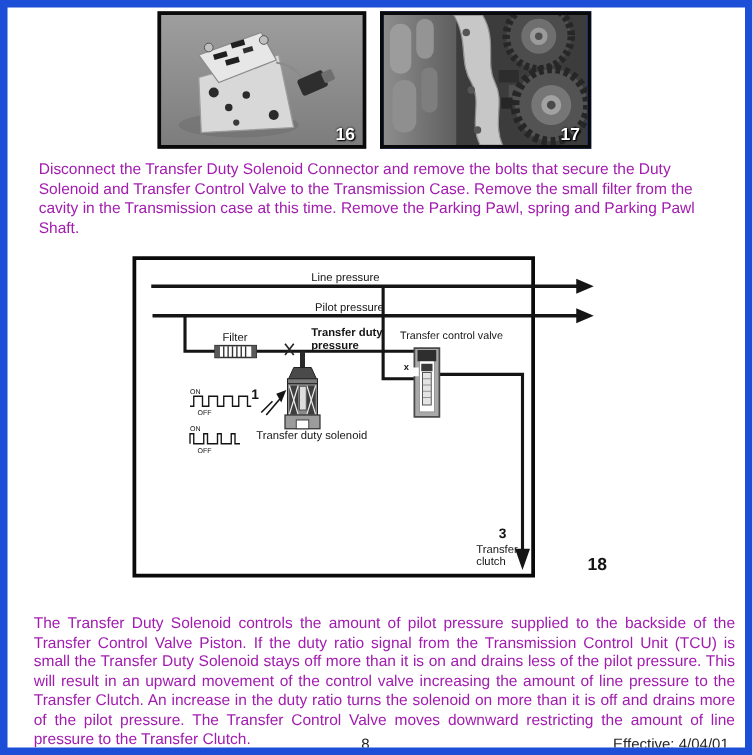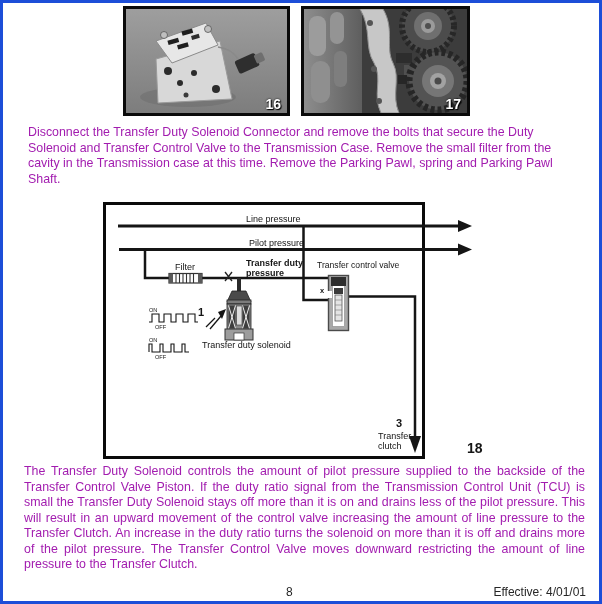--- a/index.html
+++ b/index.html
@@ -1,33 +1,33 @@
 <!DOCTYPE html>
 <html><head>
 <meta charset="utf-8">
 <style>
   html,body{margin:0;padding:0;background:#ffffff;}
   #page{
     position:relative;width:602px;height:604px;background:#fff;
-    border:3px solid #1d4ed8;box-sizing:border-box;overflow:hidden;
+    border:6px solid #1d4ed8;box-sizing:border-box;overflow:hidden;
     font-family:"Liberation Sans", sans-serif;color:#222;
   }
   .photo{
     position:absolute;border:3px solid #0a0a0a;box-sizing:border-box;background:#8d8d8d;
   }
   .photo svg{display:block;}
   .fig-num{
     position:absolute;right:6px;bottom:2px;color:#fff;font-weight:bold;
     font-size:14px;text-shadow:0 0 2px #000,1px 1px 1px #000;line-height:1;
   }
   .para{
     position:absolute;font-size:12.4px;line-height:15.5px;color:#a21caf;
     letter-spacing:0px;
   }
-  #para-bottom{text-align:justify;}
+  #para-bottom{text-align:justify;margin-top:24px;}
   #diagram-box{
     position:absolute;left:100px;top:199px;width:322px;height:257px;
     border:3px solid #0a0a0a;box-sizing:border-box;background:#fff;
   }
   #diagram-box svg{display:block;}
   svg text{font-family:"Liberation Sans", sans-serif;fill:#151515;}
   .footer-text{position:absolute;font-size:12px;color:#262626;}
 </style>
 </head>
 <body>
@@ -204,15 +204,15 @@
       <text x="290" y="222" font-size="11" font-weight="bold">3</text>
       <text x="272" y="234" font-size="9">Transfer</text>
       <text x="272" y="244" font-size="9">clutch</text>
       <text x="361" y="248" font-size="14" font-weight="bold">18</text>
     </svg>
   </div>
 
   <div class="para" id="para-bottom" style="left:21px;top:461px;width:561px;">The Transfer Duty Solenoid controls the amount of pilot pressure supplied to the backside of the Transfer Control Valve Piston. If the duty ratio signal from the Transmission Control Unit (TCU) is small the Transfer Duty Solenoid stays off more than it is on and drains less of the pilot pressure. This will result in an upward movement of the control valve increasing the amount of line pressure to the Transfer Clutch. An increase in the duty ratio turns the solenoid on more than it is off and drains more of the pilot pressure. The Transfer Control Valve moves downward restricting the amount of line pressure to the Transfer Clutch.</div>
 
   <div class="footer-text" style="left:283px;top:582px;">8</div>
-  <div class="footer-text" style="right:13px;top:582px;">Effective: 4/01/01</div>
+  <div class="footer-text" style="right:13px;top:582px;">Effective: 4/04/01</div>
 
 </div>
 
 </body></html>

